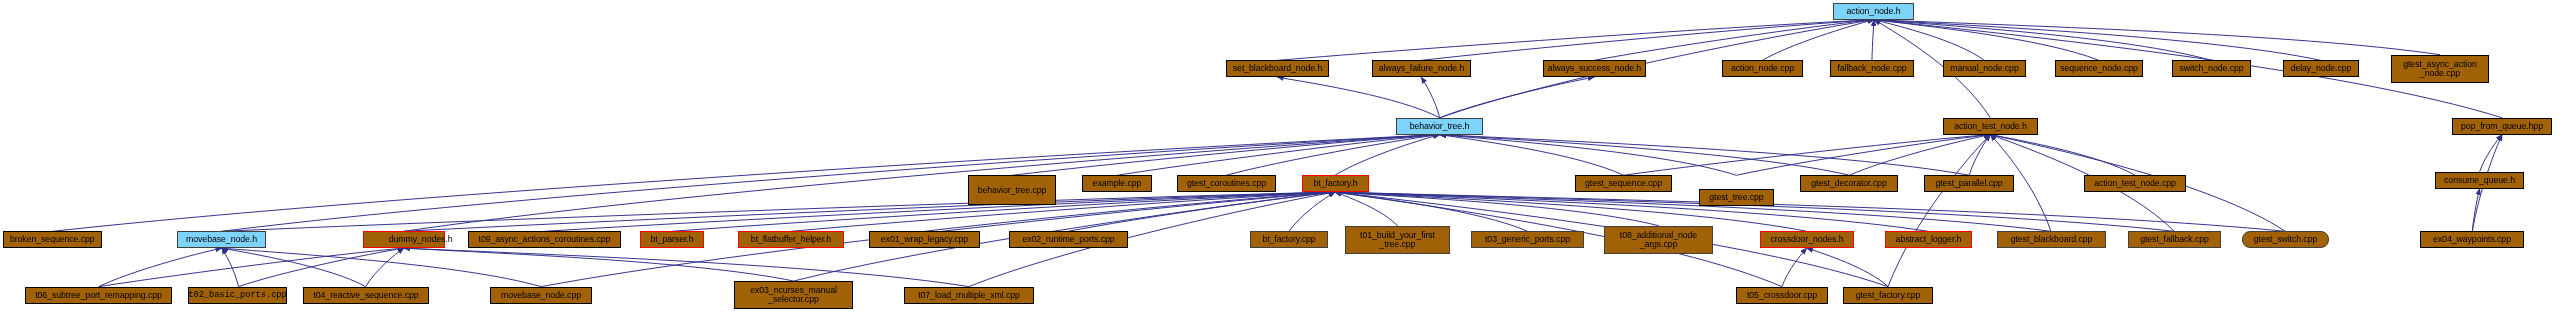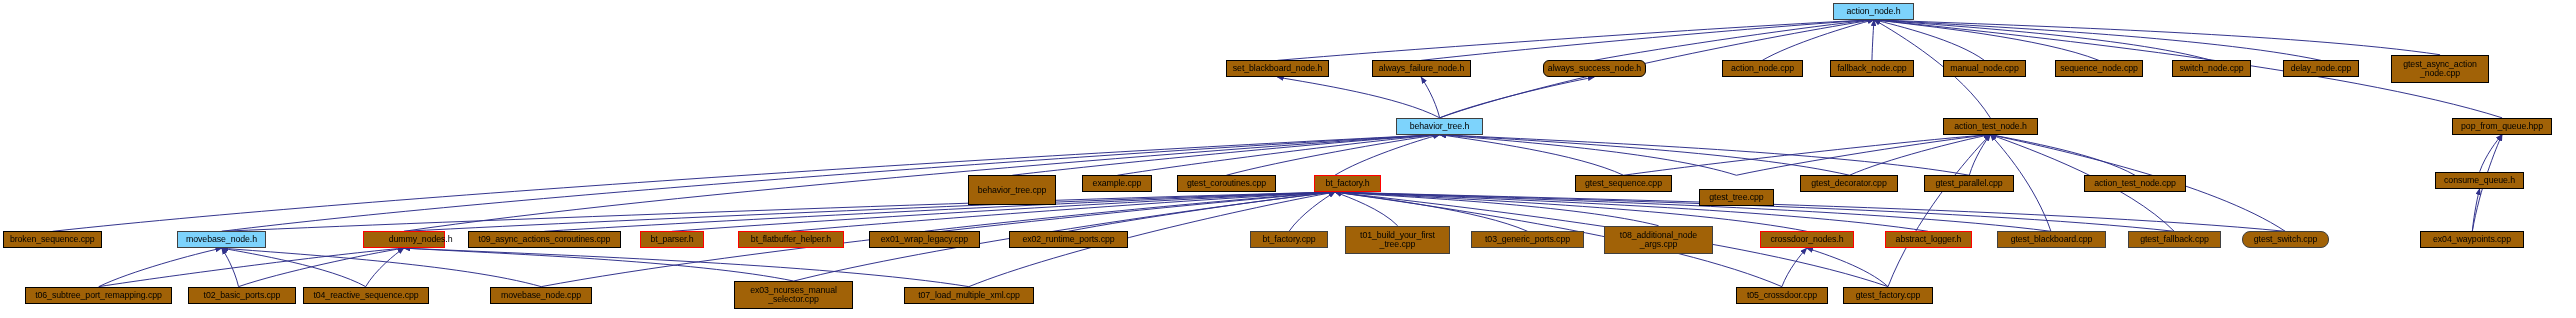--- a/index.html
+++ b/index.html
@@ -120,37 +120,37 @@
         <path d="M1383,409 C1181.375,376.45 753.9300000000001,362.25 576.5,354" marker-end="url(#arr)"></path>
         <path d="M1133,401 C993.875,372.05 698.9300000000001,361.05 576.5,354" marker-end="url(#arr)"></path>
         <path d="M2543.5,409 C2552.375,384.889 2571.19,362.25 2579,354" marker-end="url(#arr)"></path>
         <path d="M2695,409 C2666,382.162 2604.52,362.25 2579,354" marker-end="url(#arr)"></path>
       </g>
   </svg>
   <div id="node-layer">
       <div class="node root" style="left: 1833px; top: 2.8px; width: 81px; height: 17px;">action_node.h</div>
       <div class="node" style="left: 1226px; top: 60px; width: 103px; height: 17px;">set_blackboard_node.h</div>
       <div class="node" style="left: 1372px; top: 60px; width: 99px; height: 17px;">always_failure_node.h</div>
-      <div class="node" style="left: 1543px; top: 60px; width: 103px; height: 17px; border-radius: 6px;">always_success_node.h</div>
+      <div class="node" style="left: 1543px; top: 60px; width: 103px; height: 17px;">always_success_node.h</div>
       <div class="node" style="left: 1722px; top: 60px; width: 81px; height: 17px;">action_node.cpp</div>
       <div class="node" style="left: 1830px; top: 60px; width: 84px; height: 17px;">fallback_node.cpp</div>
       <div class="node" style="left: 1943px; top: 60px; width: 83px; height: 17px;">manual_node.cpp</div>
       <div class="node" style="left: 2055px; top: 60px; width: 88px; height: 17px;">sequence_node.cpp</div>
       <div class="node" style="left: 2172px; top: 60px; width: 79px; height: 17px;">switch_node.cpp</div>
       <div class="node" style="left: 2283px; top: 60px; width: 76px; height: 17px;">delay_node.cpp</div>
       <div class="node" style="left: 2391px; top: 55px; width: 98px; height: 28px;">gtest_async_action
 _node.cpp</div>
       <div class="node root" style="left: 1396px; top: 118px; width: 87px; height: 17px;">behavior_tree.h</div>
       <div class="node" style="left: 1943px; top: 118px; width: 95px; height: 17px;">action_test_node.h</div>
       <div class="node" style="left: 2452px; top: 118px; width: 100px; height: 17px;">pop_from_queue.hpp</div>
       <div class="node" style="left: 2435px; top: 172px; width: 89px; height: 17px;">consume_queue.h</div>
       <div class="node" style="left: 968px; top: 175px; width: 88px; height: 30px;">behavior_tree.cpp</div>
       <div class="node" style="left: 1082px; top: 175px; width: 70px; height: 17px;">example.cpp</div>
       <div class="node" style="left: 1177px; top: 175px; width: 99px; height: 17px;">gtest_coroutines.cpp</div>
-      <div class="node red" style="left: 1302px; top: 175px; width: 67px; height: 17px; margin-left: 12px;">bt_factory.h</div>
+      <div class="node red" style="left: 1302px; top: 175px; width: 67px; height: 17px;">bt_factory.h</div>
       <div class="node" style="left: 1575px; top: 175px; width: 97px; height: 17px;">gtest_sequence.cpp</div>
       <div class="node" style="left: 1699px; top: 189px; width: 75px; height: 17px;">gtest_tree.cpp</div>
       <div class="node" style="left: 1800px; top: 175px; width: 98px; height: 17px;">gtest_decorator.cpp</div>
       <div class="node" style="left: 1924px; top: 175px; width: 90px; height: 17px;">gtest_parallel.cpp</div>
       <div class="node" style="left: 2084px; top: 175px; width: 102px; height: 17px;">action_test_node.cpp</div>
       <div class="node" style="left: 2.8px; top: 231px; width: 99px; height: 17px;">broken_sequence.cpp</div>
       <div class="node root" style="left: 177px; top: 231px; width: 89px; height: 17px;">movebase_node.h</div>
       <div class="node red" style="left: 363px; top: 231px; width: 82px; height: 17px; padding-left: 36px;">dummy_nodes.h</div>
       <div class="node" style="left: 468px; top: 231px; width: 153px; height: 17px;">t09_async_actions_coroutines.cpp</div>
       <div class="node red" style="left: 640px; top: 231px; width: 64px; height: 17px;">bt_parser.h</div>
@@ -163,21 +163,21 @@
       <div class="node grey" style="left: 1471px; top: 231px; width: 113px; height: 17px;">t03_generic_ports.cpp</div>
       <div class="node grey" style="left: 1604px; top: 226px; width: 109px; height: 28px;">t08_additional_node
 _args.cpp</div>
       <div class="node red" style="left: 1760px; top: 231px; width: 94px; height: 17px;">crossdoor_nodes.h</div>
       <div class="node red" style="left: 1885px; top: 231px; width: 87px; height: 17px;">abstract_logger.h</div>
       <div class="node grey" style="left: 1997px; top: 231px; width: 109px; height: 17px;">gtest_blackboard.cpp</div>
       <div class="node grey" style="left: 2128px; top: 231px; width: 93px; height: 17px;">gtest_fallback.cpp</div>
       <div class="node grey" style="left: 2242px; top: 231px; width: 87px; height: 17px; border-radius: 8px;">gtest_switch.cpp</div>
       <div class="node" style="left: 2420px; top: 231px; width: 104px; height: 17px;">ex04_waypoints.cpp</div>
       <div class="node" style="left: 25px; top: 287px; width: 147px; height: 17px;">t06_subtree_port_remapping.cpp</div>
-      <div class="node" style="left: 188px; top: 287px; width: 108px; height: 17px;">t02_basic_ports.cpp</div>
+      <div class="node" style="left: 188px; top: 287px; width: 99px; height: 17px; font-family: Liberation Mono, monospace;">t02_basic_ports.cpp</div>
       <div class="node" style="left: 303px; top: 287px; width: 126px; height: 17px;">t04_reactive_sequence.cpp</div>
       <div class="node" style="left: 490px; top: 287px; width: 102px; height: 17px;">movebase_node.cpp</div>
       <div class="node" style="left: 734px; top: 281px; width: 119px; height: 28px;">ex03_ncurses_manual
 _selector.cpp</div>
       <div class="node" style="left: 904px; top: 287px; width: 130px; height: 17px;">t07_load_multiple_xml.cpp</div>
       <div class="node" style="left: 1736px; top: 287px; width: 92px; height: 17px;">t05_crossdoor.cpp</div>
       <div class="node" style="left: 1843px; top: 287px; width: 90px; height: 17px;">gtest_factory.cpp</div>
     </div>
 </div>
 

